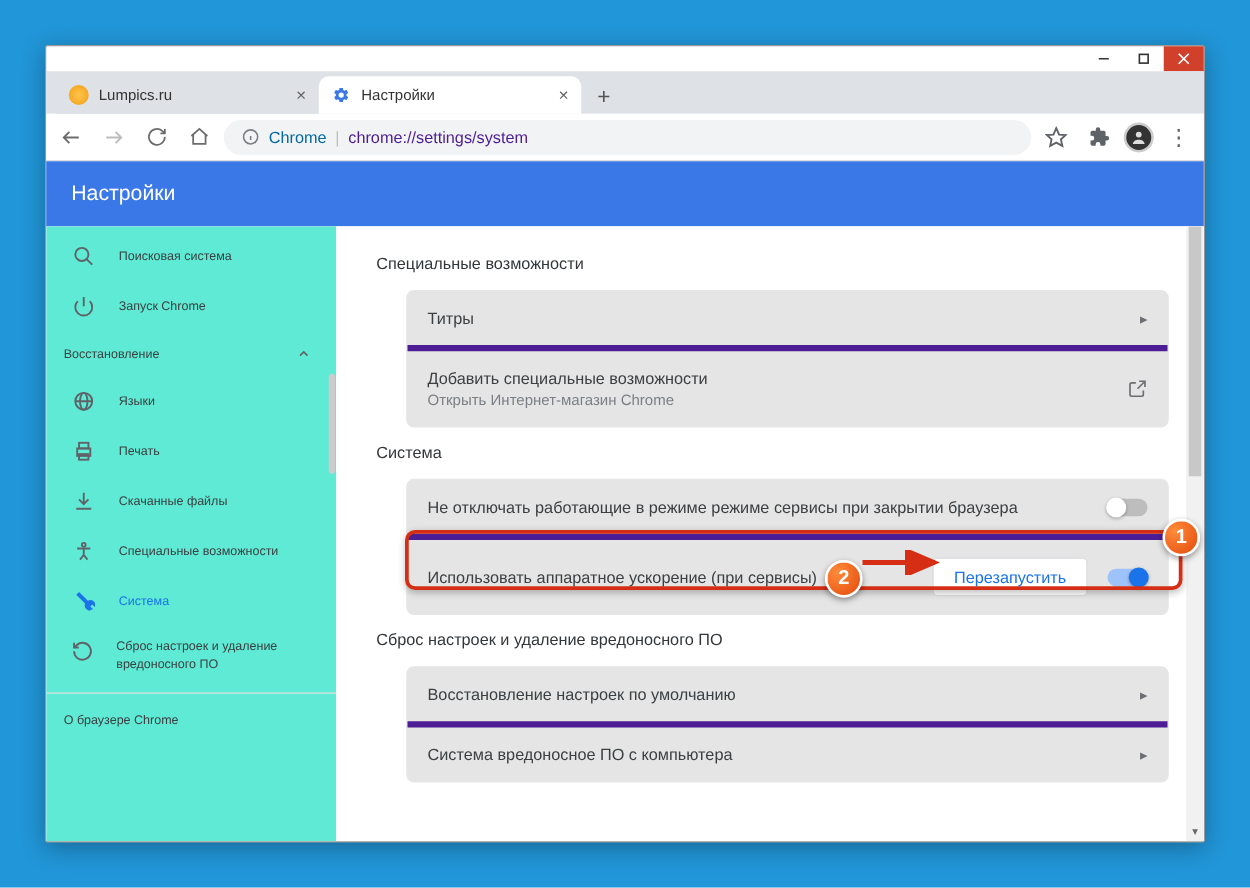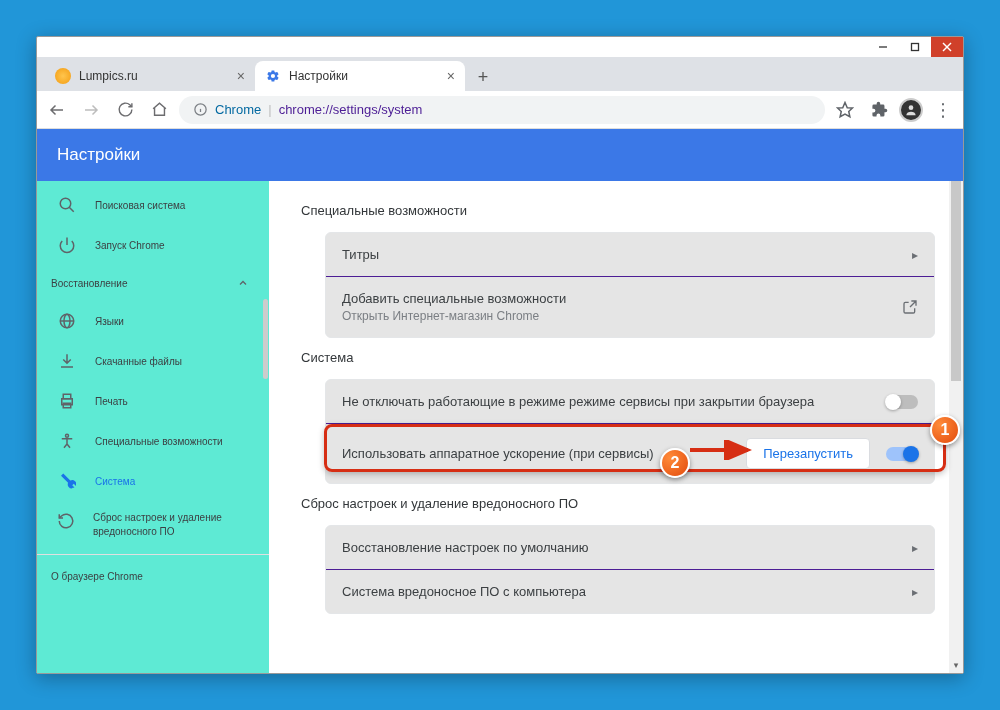--- a/index.html
+++ b/index.html
@@ -47,21 +47,21 @@
 .sidebar-divider { height: 1px; background: #e0e0e0; margin: 6px 0; }
 .ext-open { margin-left: auto; margin-right: 16px; color: #5f6368; }
 .sidebar-scroll-thumb { position: absolute; right: 1px; top: 118px; width: 5px; height: 80px; background: #ccc; border-radius: 3px; }
 
 .content { flex: 1; background: #fff; overflow-y: auto; padding: 10px 28px 20px 28px; position: relative; }
 .content-scroll { position: absolute; right: 0; top: 0; width: 14px; height: 100%; background: #f1f1f1; }
 .content-scroll-thumb { position: absolute; right: 2px; top: 0; width: 10px; height: 200px; background: #c8c8c8; }
 .content-scroll-arrow { position: absolute; right: 2px; bottom: 2px; width: 10px; height: 12px; display: flex; align-items: center; justify-content: center; font-size: 9px; color: #666; }
 .section-title { font-size: 13px; color: #33373a; margin: 12px 0 14px 4px; }
 .card { border: 1px solid #e4e6e8; border-radius: 6px; background: #e5e5e5; margin-left: 28px; }
-.row { display: flex; align-items: center; justify-content: space-between; padding: 14px 16px; border-top: 1px solid #4c1d95; font-size: 13px; color: #3c4043; }
+.row { display: flex; align-items: center; justify-content: space-between; padding: 14px 16px; border-top: 5px solid #4c1d95; font-size: 13px; color: #3c4043; }
 .row:first-child { border-top: none; }
 .row-sub { font-size: 12px; color: #7b7f84; margin-top: 3px; }
 .chev { color: #6b6f74; font-size: 12px; }
 .openlink { color: #6b6f74; font-size: 14px; }
 .toggle { width: 32px; height: 14px; background: #bdbdbd; border-radius: 8px; position: relative; }
 .toggle .knob { position: absolute; width: 16px; height: 16px; background: #fff; border-radius: 50%; top: -1px; left: -1px; box-shadow: 0 1px 3px rgba(0,0,0,0.3); }
 .toggle.on { background: #9ec3fb; }
 .toggle.on .knob { background: #1a73e8; left: auto; right: -1px; }
 .restart-btn { border: 1px solid #dadce0; border-radius: 4px; padding: 7px 16px; color: #1a73e8; font-size: 13px; background: #fff; margin-right: 16px; }
 .row-right { display: flex; align-items: center; }
@@ -207,35 +207,35 @@
               <circle cx="12" cy="12" r="9"></circle>
               <ellipse cx="12" cy="12" rx="4" ry="9"></ellipse>
               <line x1="3" y1="12" x2="21" y2="12"></line>
             </svg>
           </span>
         <span>Языки</span>
       </div>
       <div class="sidebar-item indent">
         <span class="sidebar-icon">
             <svg width="18" height="18" viewBox="0 0 24 24" fill="none" stroke="currentColor" stroke-width="2">
-              <path d="M12 3v12m-5-5 5 5 5-5"></path>
-              <line x1="4" y1="20" x2="20" y2="20"></line>
-            </svg>
-          </span>
-        <span>Скачанные файлы</span>
-      </div>
-      <div class="sidebar-item indent">
-        <span class="sidebar-icon">
-            <svg width="18" height="18" viewBox="0 0 24 24" fill="none" stroke="currentColor" stroke-width="2">
               <rect x="5" y="9" width="14" height="8"></rect>
               <rect x="7" y="3" width="10" height="6"></rect>
               <rect x="7" y="15" width="10" height="6"></rect>
             </svg>
           </span>
         <span>Печать</span>
+      </div>
+      <div class="sidebar-item indent">
+        <span class="sidebar-icon">
+            <svg width="18" height="18" viewBox="0 0 24 24" fill="none" stroke="currentColor" stroke-width="2">
+              <path d="M12 3v12m-5-5 5 5 5-5"></path>
+              <line x1="4" y1="20" x2="20" y2="20"></line>
+            </svg>
+          </span>
+        <span>Скачанные файлы</span>
       </div>
       <div class="sidebar-item indent">
         <span class="sidebar-icon">
             <svg width="18" height="18" viewBox="0 0 24 24" fill="none" stroke="currentColor" stroke-width="2">
               <circle cx="12" cy="5" r="2"></circle>
               <path d="M5 9h14M12 9v7m-4 5 4-5 4 5"></path>
             </svg>
           </span>
         <span>Специальные возможности</span>
       </div>

